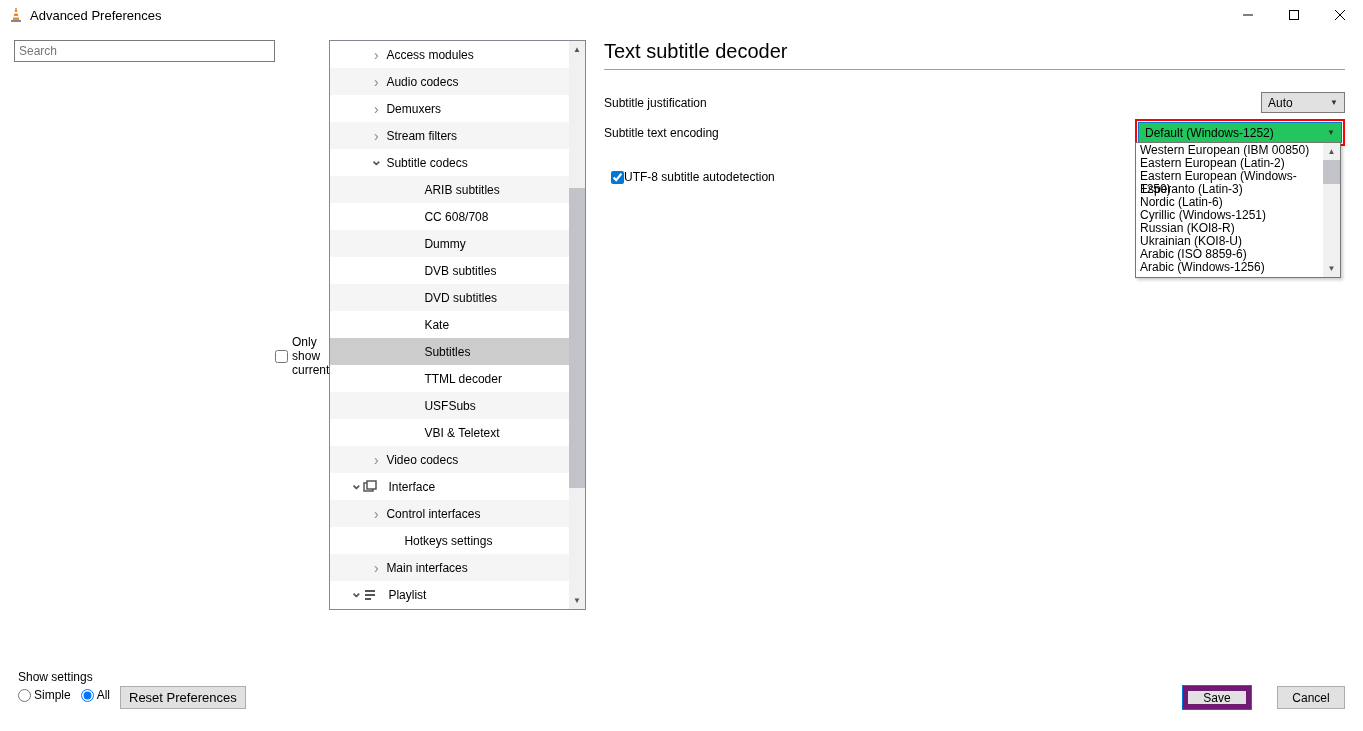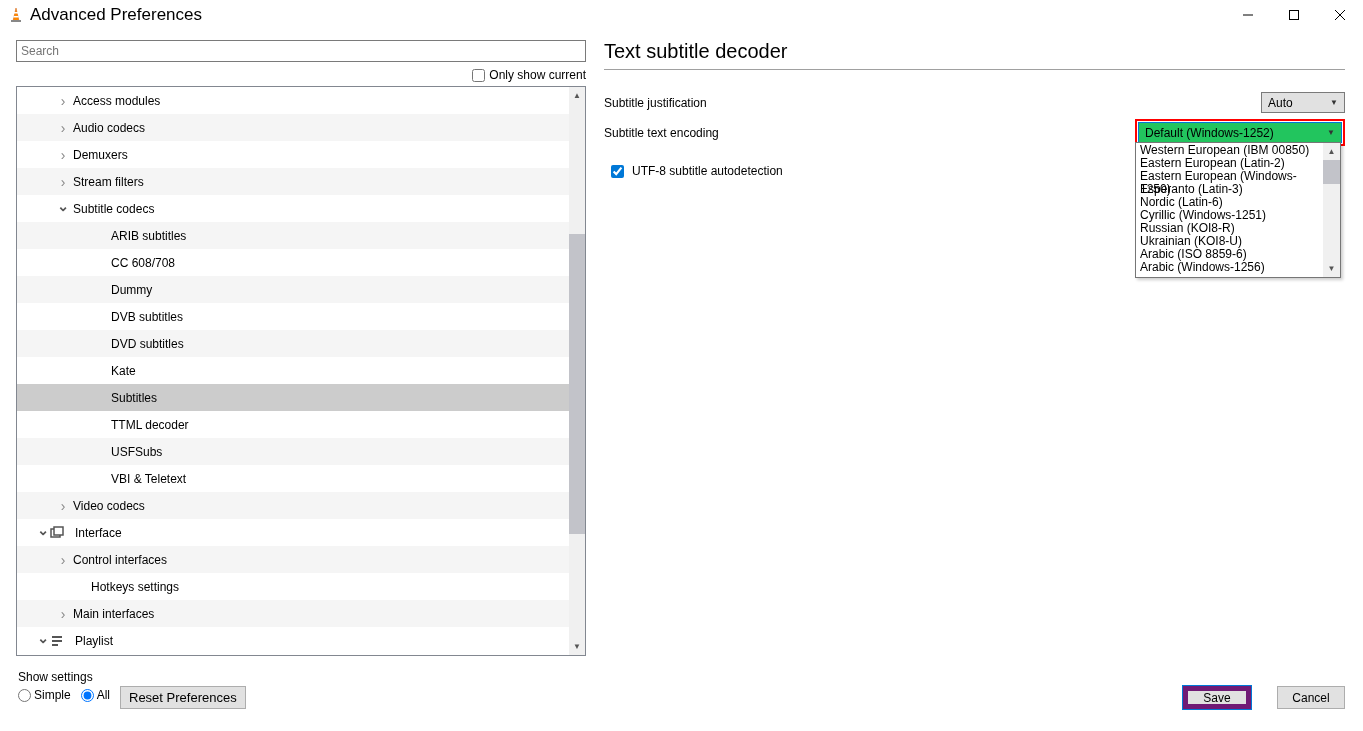--- a/index.html
+++ b/index.html
@@ -17,21 +17,21 @@
     display: flex;
     align-items: center;
     padding-left: 8px;
     background: #fff;
   }
   .titlebar .icon {
     width: 16px; height: 16px;
     margin-right: 6px;
   }
   .titlebar .title {
-    font-size: 17px;
+    font-size: 13px;
   }
   .winbtns {
     margin-left: auto;
     display: flex;
     height: 100%;
   }
   .winbtn {
     width: 46px; height: 100%;
     display: flex; align-items: center; justify-content: center;
     font-size: 14px;
@@ -39,22 +39,21 @@
   }
   .winbtn svg { width: 10px; height: 10px; }
   .body {
     display: flex;
     height: 640px;
   }
   .left {
     width: 586px;
     padding: 10px 0 0 14px;
     display: flex;
-    flex-direction: column;
-    align-items: flex-end;
+    flex-direction: row;
   }
   .search {
     width: 570px;
     height: 22px;
     border: 1px solid #7a7a7a;
     padding: 2px 4px;
     font-size: 12px;
     outline: none;
   }
   .onlycurrent {
@@ -128,22 +127,22 @@
     width: 204px;
     background: #22c55e;
     border: 1px solid #0078d7;
   }
   .enc-outline {
     border: 2px solid #ff0000;
     padding: 1px;
     display: inline-block;
   }
   .checkrow {
-    display: flex; align-items:center; gap:8px;
-    margin-top: 18px;
+    display: flex; align-items:center; gap:0;
+    margin-top: 24px;
     padding-left: 7px;
   }
   .checkrow input { width:13px; height:13px; margin:0; accent-color:#0078d7; }
   .dropdown {
     position: absolute;
     top: 142px; left: 1135px;
     width: 206px; height: 136px;
     background: #fff;
     border: 1px solid #767676;
     box-shadow: 2px 2px 3px rgba(0,0,0,0.2);

